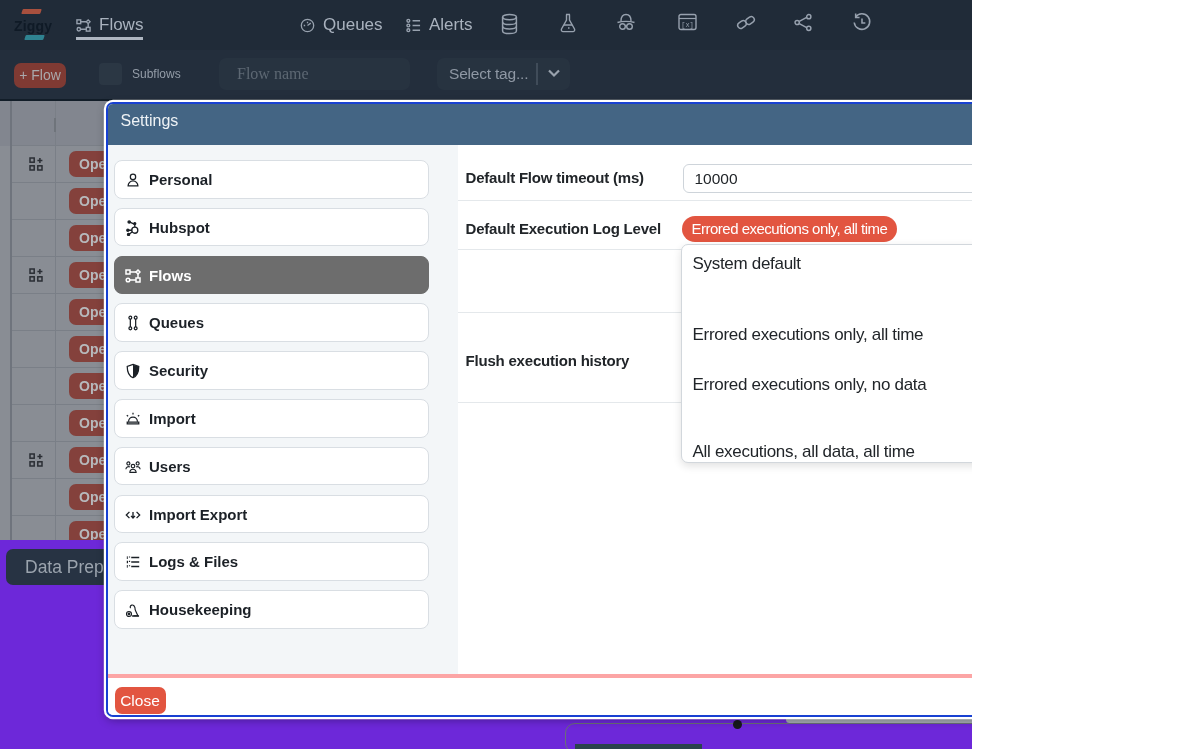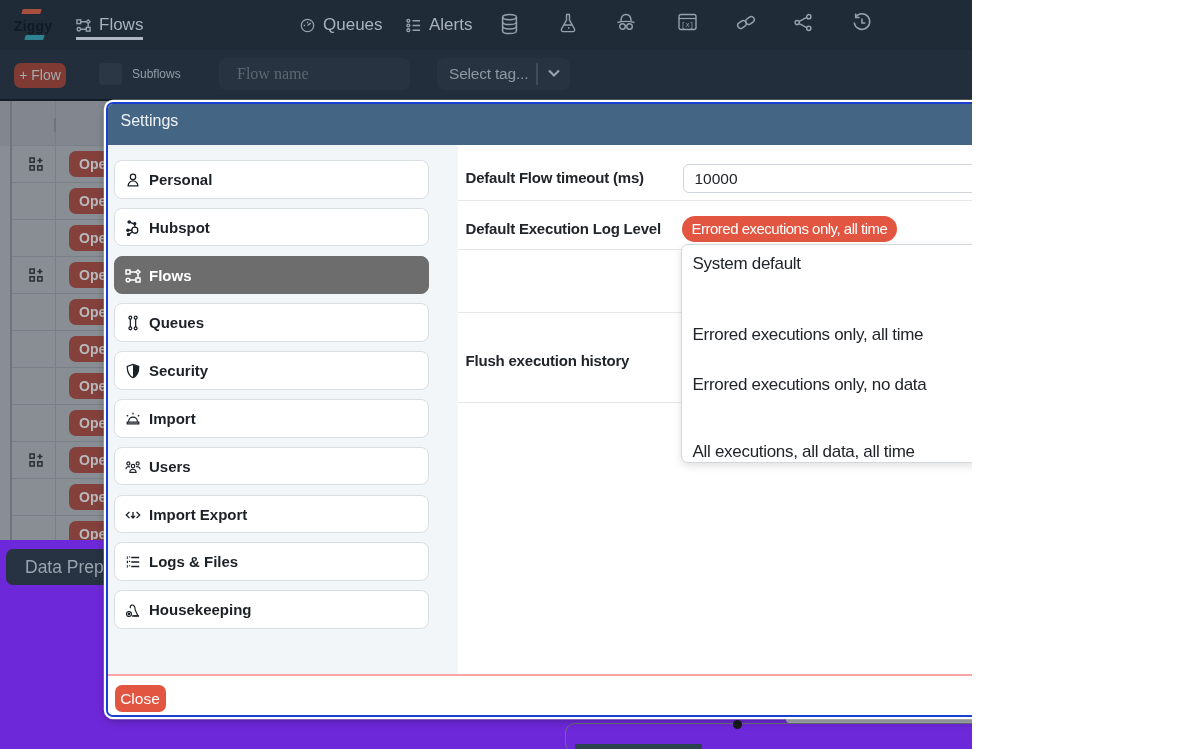--- a/index.html
+++ b/index.html
@@ -46,21 +46,21 @@
 .tealbox { position:absolute; left:575px; top:744px; width:127px; height:5px; background:#2a434e; }
 
 
 .modal { position:absolute; left:105.5px; top:101.5px; width:990px; height:615.5px; background:#fff; border:2.5px solid #1841d2; border-radius:7px; box-shadow:0 0 0 2.2px #ffffff, 0 3px 10px rgba(0,0,0,0.35); overflow:hidden; }
 .mhead { position:absolute; left:0; top:0; width:100%; height:41px; background:#446584; }
 .mtitle { position:absolute; left:13px; top:8px; color:#eef2f5; font-size:16px; }
 .mbeta { position:absolute; right:40.5px; top:12px; color:#c8d1d9; font-size:13.5px; }
 .mx { position:absolute; right:6px; top:11px; width:19px; height:19px; }
 .mbody { position:absolute; left:0; top:41px; width:100%; height:530px; background:#f3f6f8; }
 .mright { position:absolute; left:350px; top:0; width:635px; height:530px; background:#fff; }
-.mfoot { position:absolute; left:0; top:570.5px; width:100%; height:41px; background:#fff; border-top:2px solid #fca5a5; }
+.mfoot { position:absolute; left:0; top:570.5px; width:100%; height:41px; background:#fff; border-top:4px solid #fca5a5; }
 .closebtn { position:absolute; left:7px; top:9px; width:51px; height:27px; background:#e25540; border-radius:7px; color:#fff; font-size:15.5px; text-align:center; line-height:27px; }
 
 
 .sbtn { position:absolute; left:6px; width:315px; height:38.5px; background:#fff; border:1px solid #d9dee3; border-radius:8px; color:#1c2127; font-size:15px; font-weight:bold; }
 .sbtn .ic { position:absolute; left:10px; top:11px; width:16px; height:16px; }
 .sbtn .tx { position:absolute; left:34.5px; top:10px; }
 .sbtn.sel { background:#6d6d6d; border-color:#6d6d6d; color:#fff; }
 
 
 .rrow { position:absolute; left:0; width:635px; border-bottom:1px solid #e4e8eb; }

